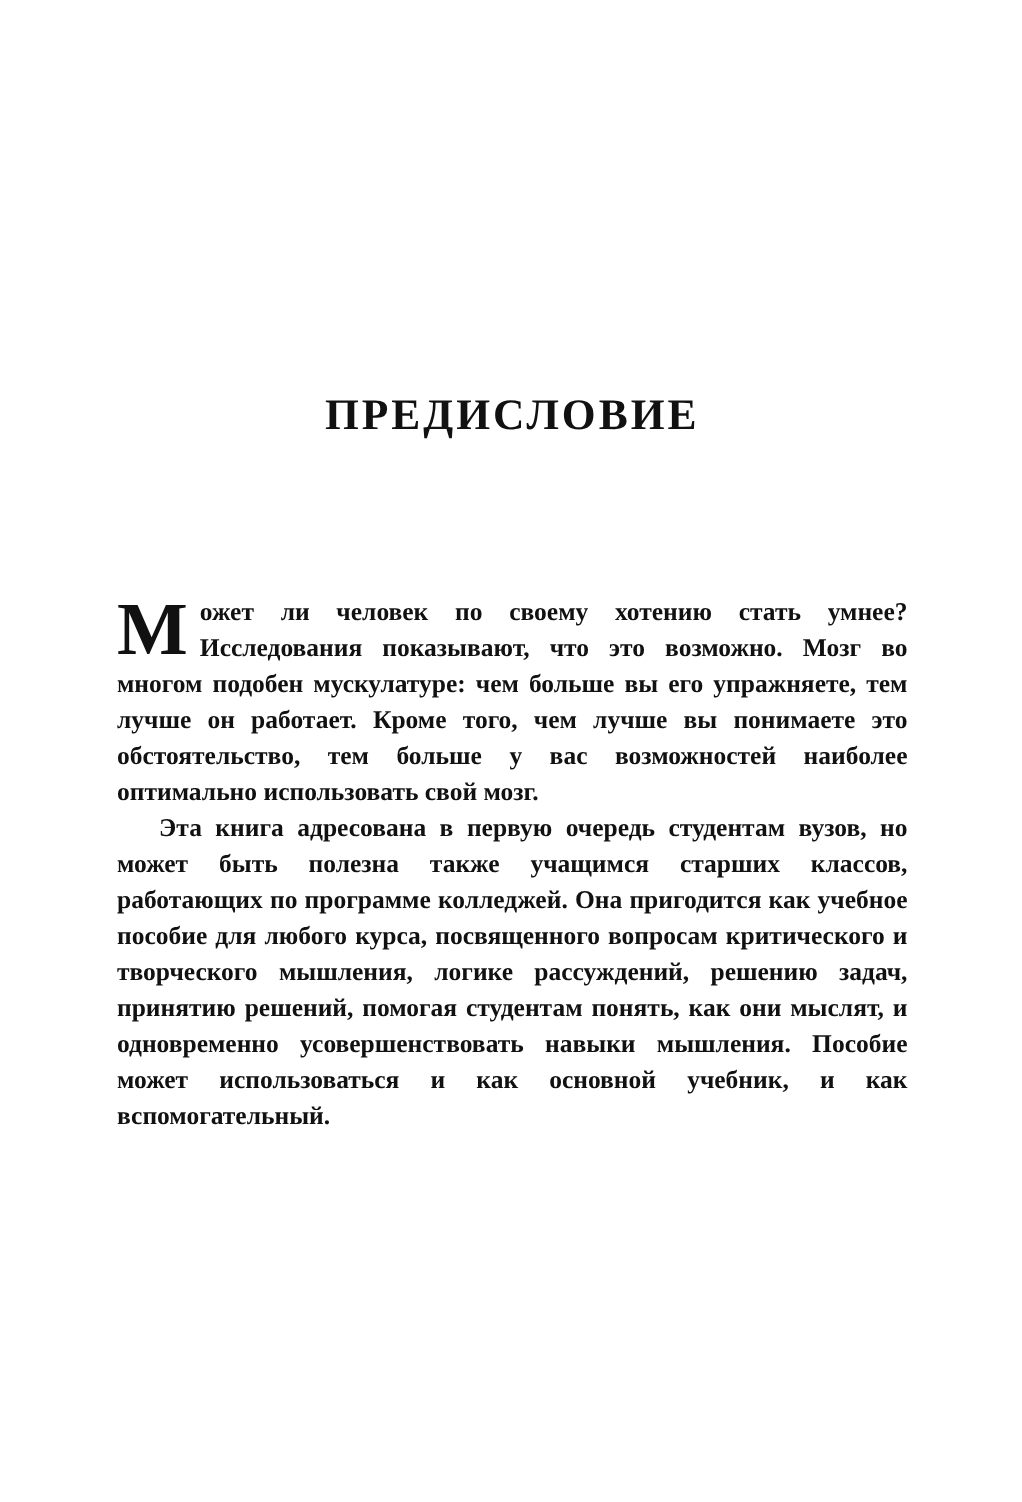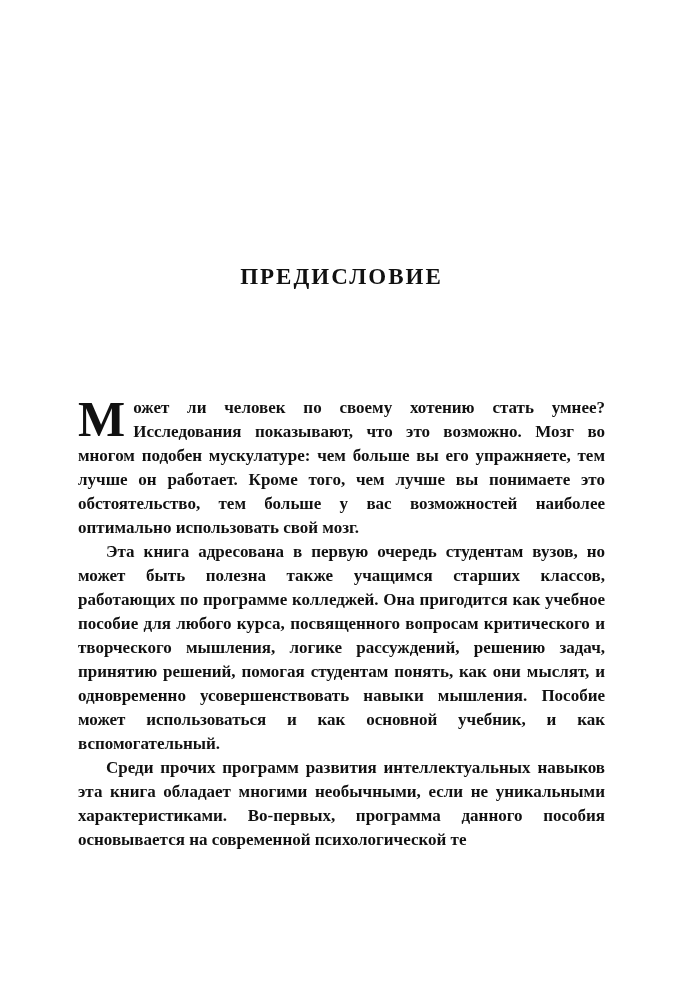--- a/index.html
+++ b/index.html
@@ -16,21 +16,21 @@
   }
   .page {
     width: 681px;
     height: 1001px;
     box-sizing: border-box;
     padding: 262px 76px 0 78px;
   }
   .title {
     margin: 0;
     text-align: center;
-    font-size: 23px;
+    font-size: 29px;
     line-height: 30px;
     font-weight: bold;
     letter-spacing: 2px;
   }
   .body-text {
     margin-top: 104px;
     font-size: 17px;
     line-height: 24px;
     font-weight: bold;
     text-align: justify;
@@ -54,15 +54,14 @@
 <body>
 
 <div class="page">
   <h1 class="title">ПРЕДИСЛОВИЕ</h1>
 
   <div class="body-text">
     <p class="para">
       <span class="dropcap">М</span><span>ожет ли человек по своему хотению стать умнее? Исследования показывают, что это возможно. Мозг во многом подобен мускулатуре: чем больше вы его упражняете, тем лучше он работает. Кроме того, чем лучше вы понимаете это обстоятельство, тем больше у вас возможностей наиболее оптимально использовать свой мозг.</span>
     </p>
     <p class="para indent">Эта книга адресована в первую очередь студентам вузов, но может быть полезна также учащимся старших классов, работающих по программе колледжей. Она пригодится как учебное пособие для любого курса, посвященного вопросам критического и творческого мышления, логике рассуждений, решению задач, принятию решений, помогая студентам понять, как они мыслят, и одновременно усовершенствовать навыки мышления. Пособие может использоваться и как основной учебник, и как вспомогательный.</p>
-    <p class="para indent">Среди прочих программ развития интеллектуальных навыков эта книга обладает многими необычными, если не уникальными характеристиками. Во-первых, программа данного пособия основывается на современной психологической те</p>
   </div>
 </div>
 
 </body></html>

